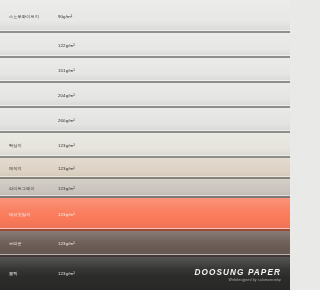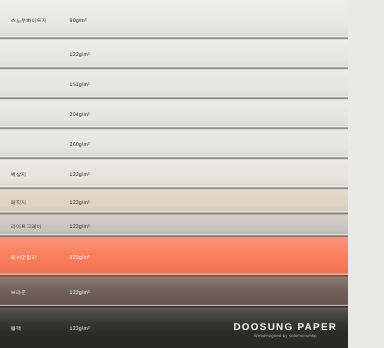--- a/index.html
+++ b/index.html
@@ -89,22 +89,23 @@
   .band.dark .weight { color:#e7e7e5; }
 
   .band.mid .name,
   .band.mid .weight { color:#f2efed; }
 
   
   #logo {
     position:absolute;
     right:9px;
     bottom:7px;
-    text-align:center;
-    pointer-events:none;
+    text-align:right;
+    pointer-events:none;
+    font-style:italic;
   }
   #logo .mark {
     font-size:8.2px;
     line-height:10px;
     font-weight:bold;
     letter-spacing:1.1px;
     color:#f4f3f1;
     white-space:nowrap;
   }
   #logo .tag {

